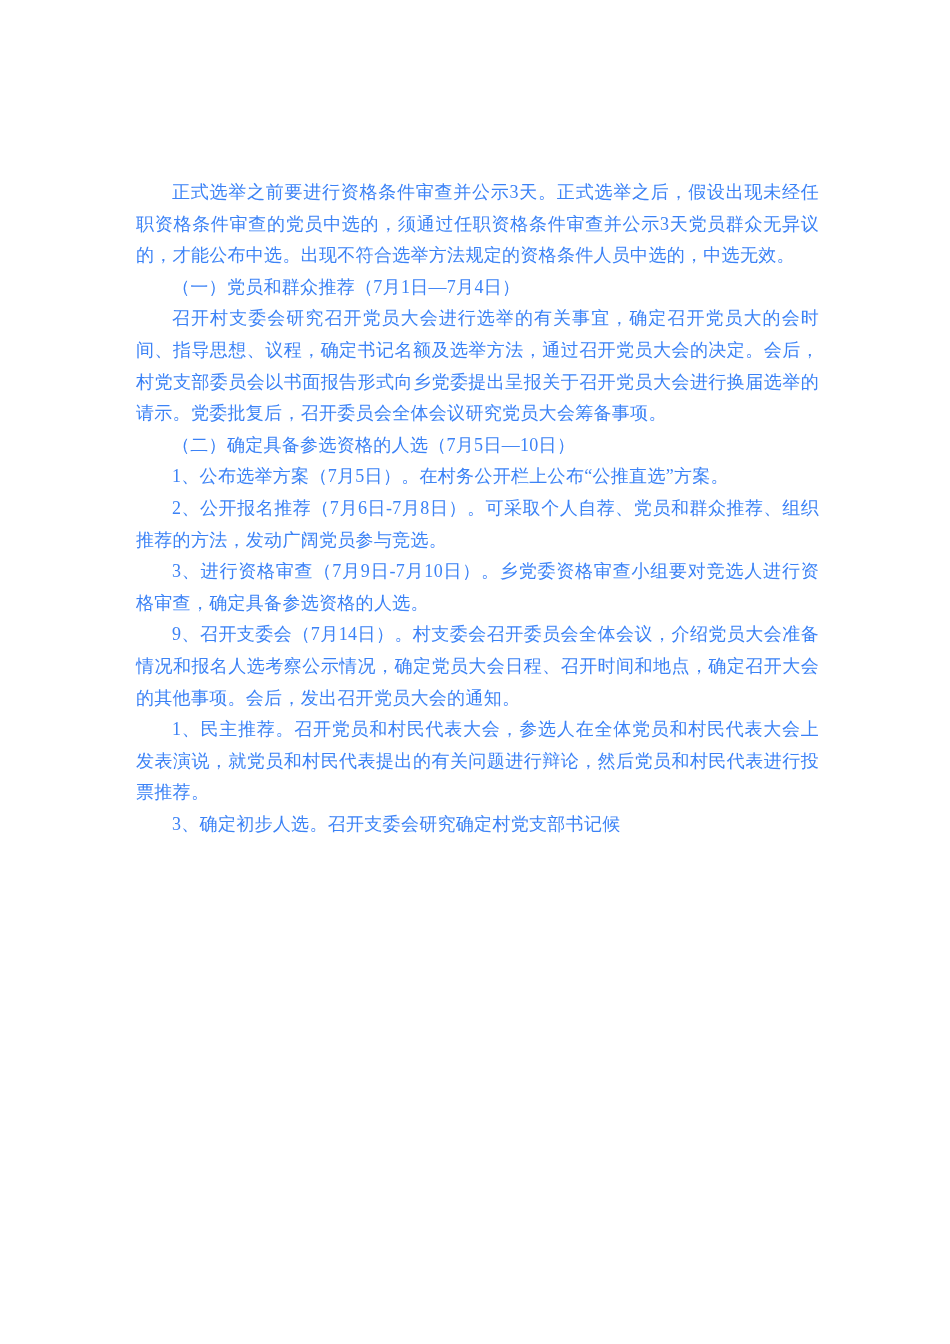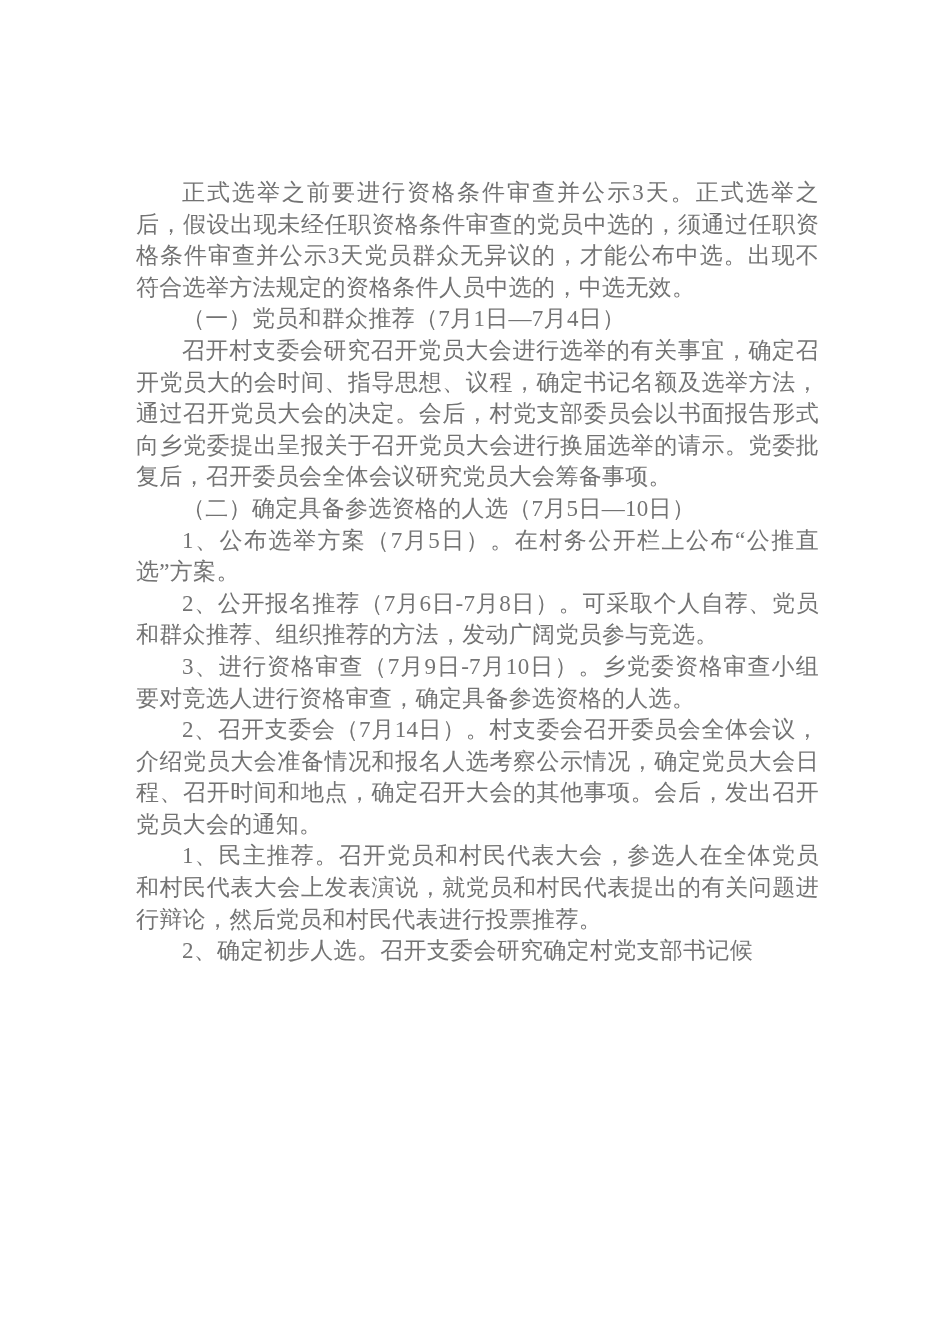--- a/index.html
+++ b/index.html
@@ -12,22 +12,22 @@
     background: #ffffff;
     position: relative;
     overflow: hidden;
     font-family: "Liberation Serif", "DejaVu Serif", serif;
   }
   .page-content {
     position: absolute;
     left: 136px;
     top: 177px;
     width: 683px;
-    color: #737373;
-    font-size: 23px;
+    color: #3b82f6;
+    font-size: 18px;
     line-height: 31.6px;
     text-align: justify;
     text-justify: inter-ideograph;
   }
   .para {
     margin: 0;
     padding: 0;
     text-indent: 2em;
     letter-spacing: 0.3px;
   }
@@ -36,16 +36,16 @@
 <body>
 
 <main class="page-content">
   <p class="para">正式选举之前要进行资格条件审查并公示3天。正式选举之后，假设出现未经任职资格条件审查的党员中选的，须通过任职资格条件审查并公示3天党员群众无异议的，才能公布中选。出现不符合选举方法规定的资格条件人员中选的，中选无效。</p>
   <p class="para">（一）党员和群众推荐（7月1日—7月4日）</p>
   <p class="para">召开村支委会研究召开党员大会进行选举的有关事宜，确定召开党员大的会时间、指导思想、议程，确定书记名额及选举方法，通过召开党员大会的决定。会后，村党支部委员会以书面报告形式向乡党委提出呈报关于召开党员大会进行换届选举的请示。党委批复后，召开委员会全体会议研究党员大会筹备事项。</p>
   <p class="para">（二）确定具备参选资格的人选（7月5日—10日）</p>
   <p class="para">1、公布选举方案（7月5日）。在村务公开栏上公布“公推直选”方案。</p>
   <p class="para">2、公开报名推荐（7月6日-7月8日）。可采取个人自荐、党员和群众推荐、组织推荐的方法，发动广阔党员参与竞选。</p>
   <p class="para">3、进行资格审查（7月9日-7月10日）。乡党委资格审查小组要对竞选人进行资格审查，确定具备参选资格的人选。</p>
-  <p class="para">2、召开支委会（7月14日）。村支委会召开委员会全体会议，介绍党员大会准备情况和报名人选考察公示情况，确定党员大会日程、召开时间和地点，确定召开大会的其他事项。会后，发出召开党员大会的通知。</p>
+  <p class="para">9、召开支委会（7月14日）。村支委会召开委员会全体会议，介绍党员大会准备情况和报名人选考察公示情况，确定党员大会日程、召开时间和地点，确定召开大会的其他事项。会后，发出召开党员大会的通知。</p>
   <p class="para">1、民主推荐。召开党员和村民代表大会，参选人在全体党员和村民代表大会上发表演说，就党员和村民代表提出的有关问题进行辩论，然后党员和村民代表进行投票推荐。</p>
-  <p class="para">2、确定初步人选。召开支委会研究确定村党支部书记候</p>
+  <p class="para">3、确定初步人选。召开支委会研究确定村党支部书记候</p>
 </main>
 
 </body></html>

